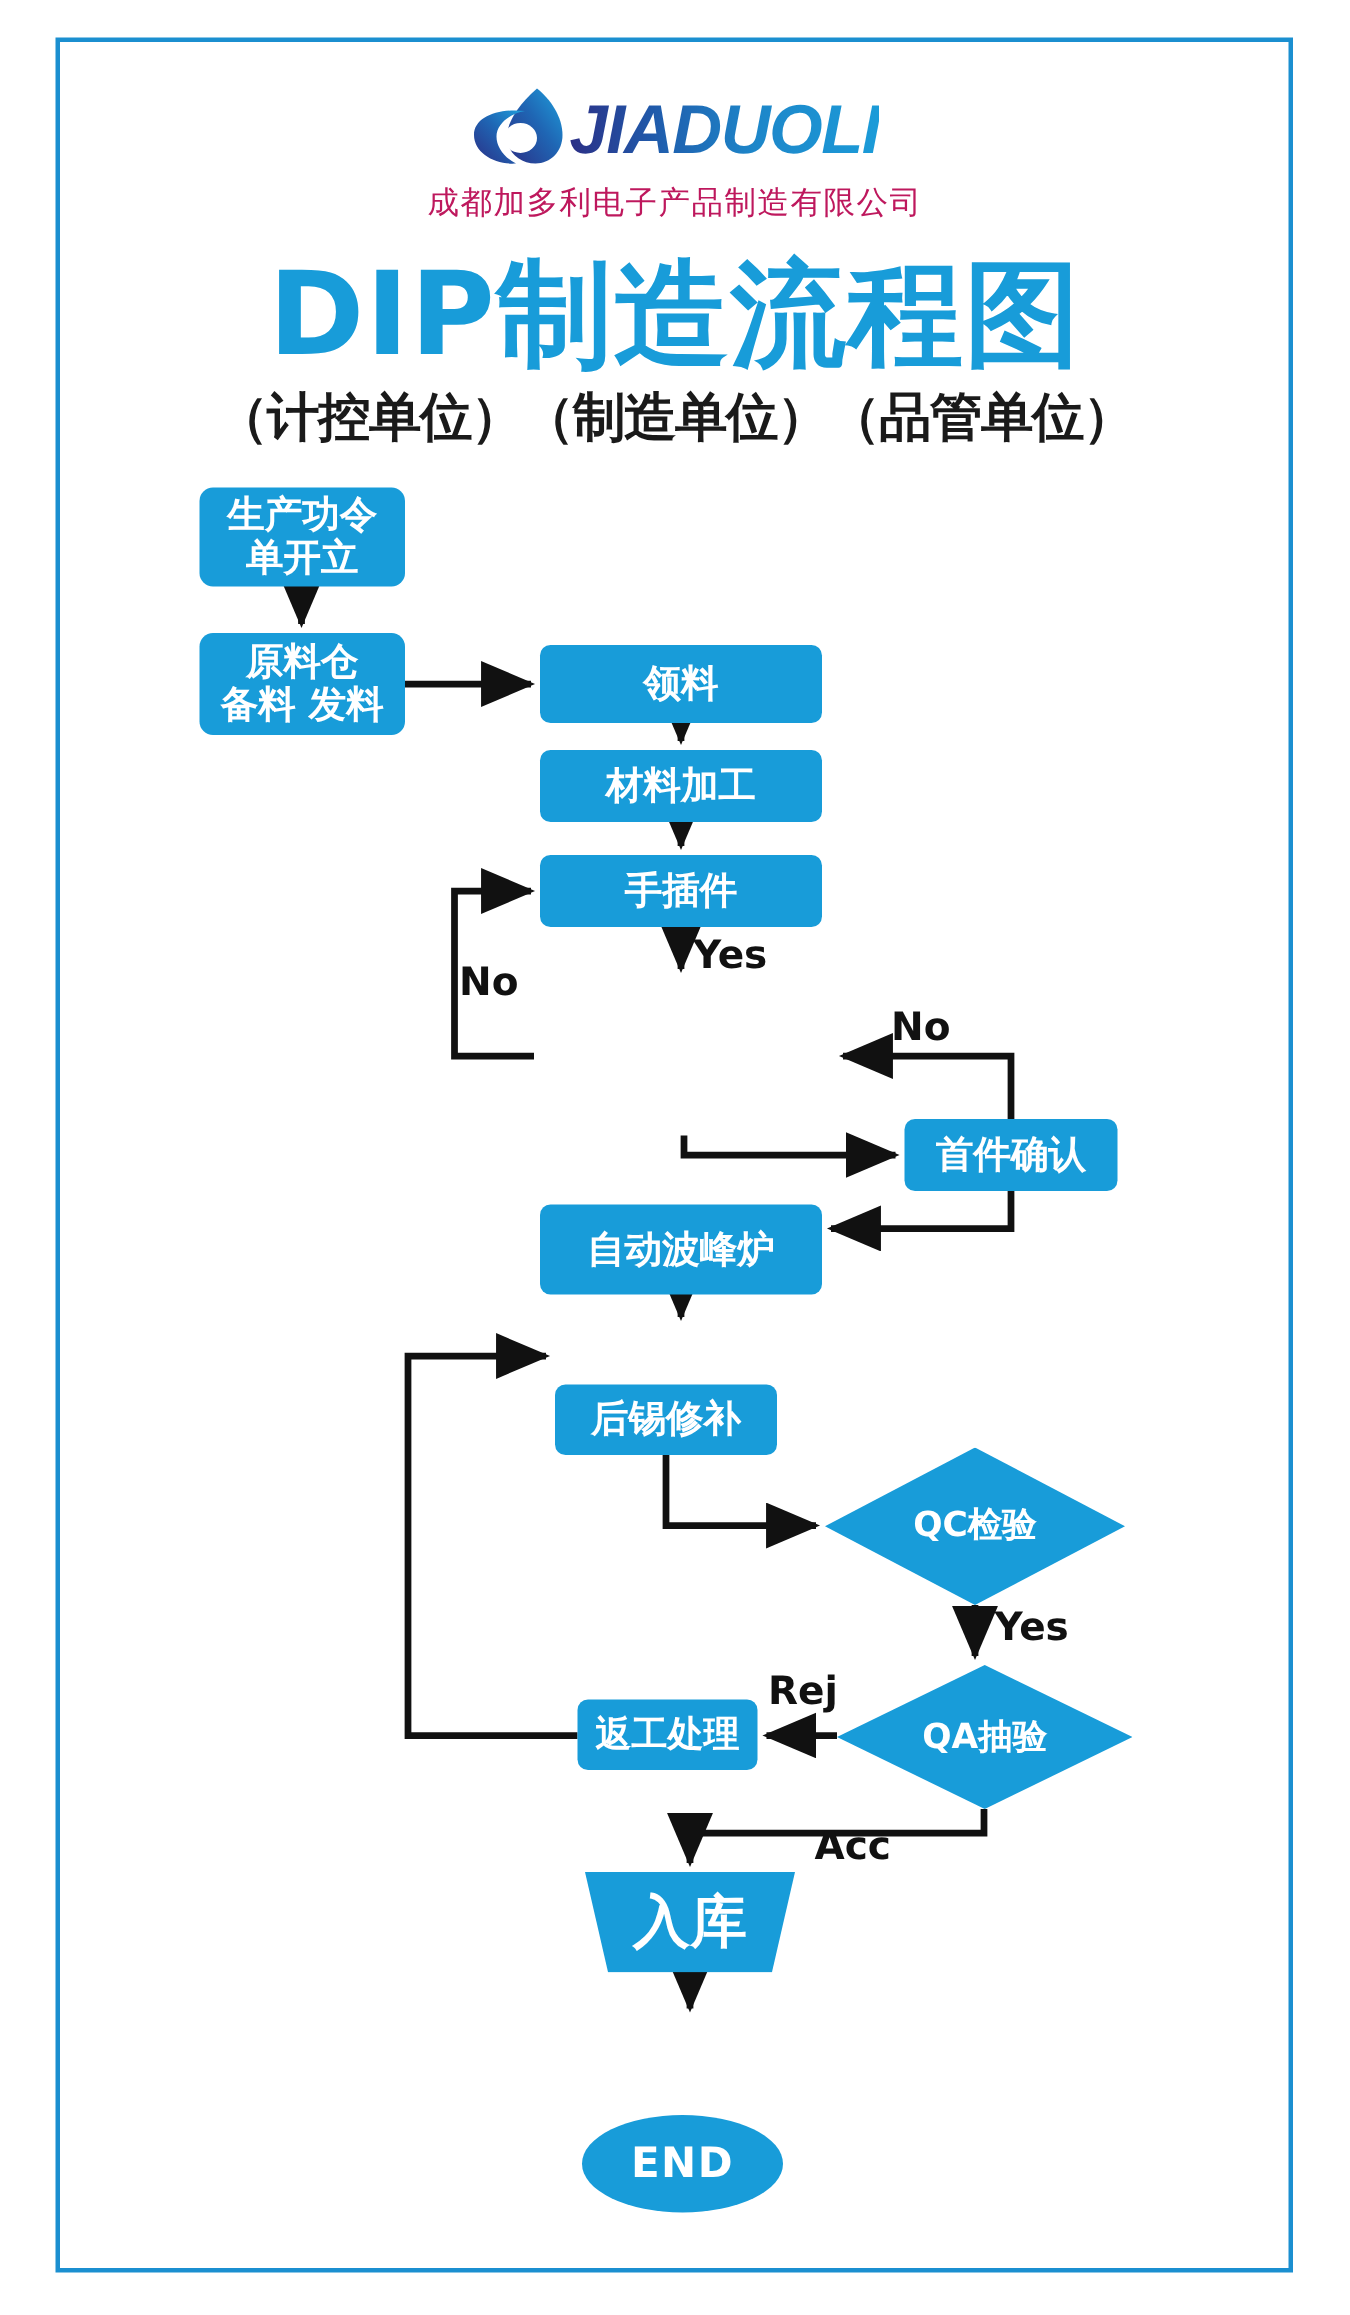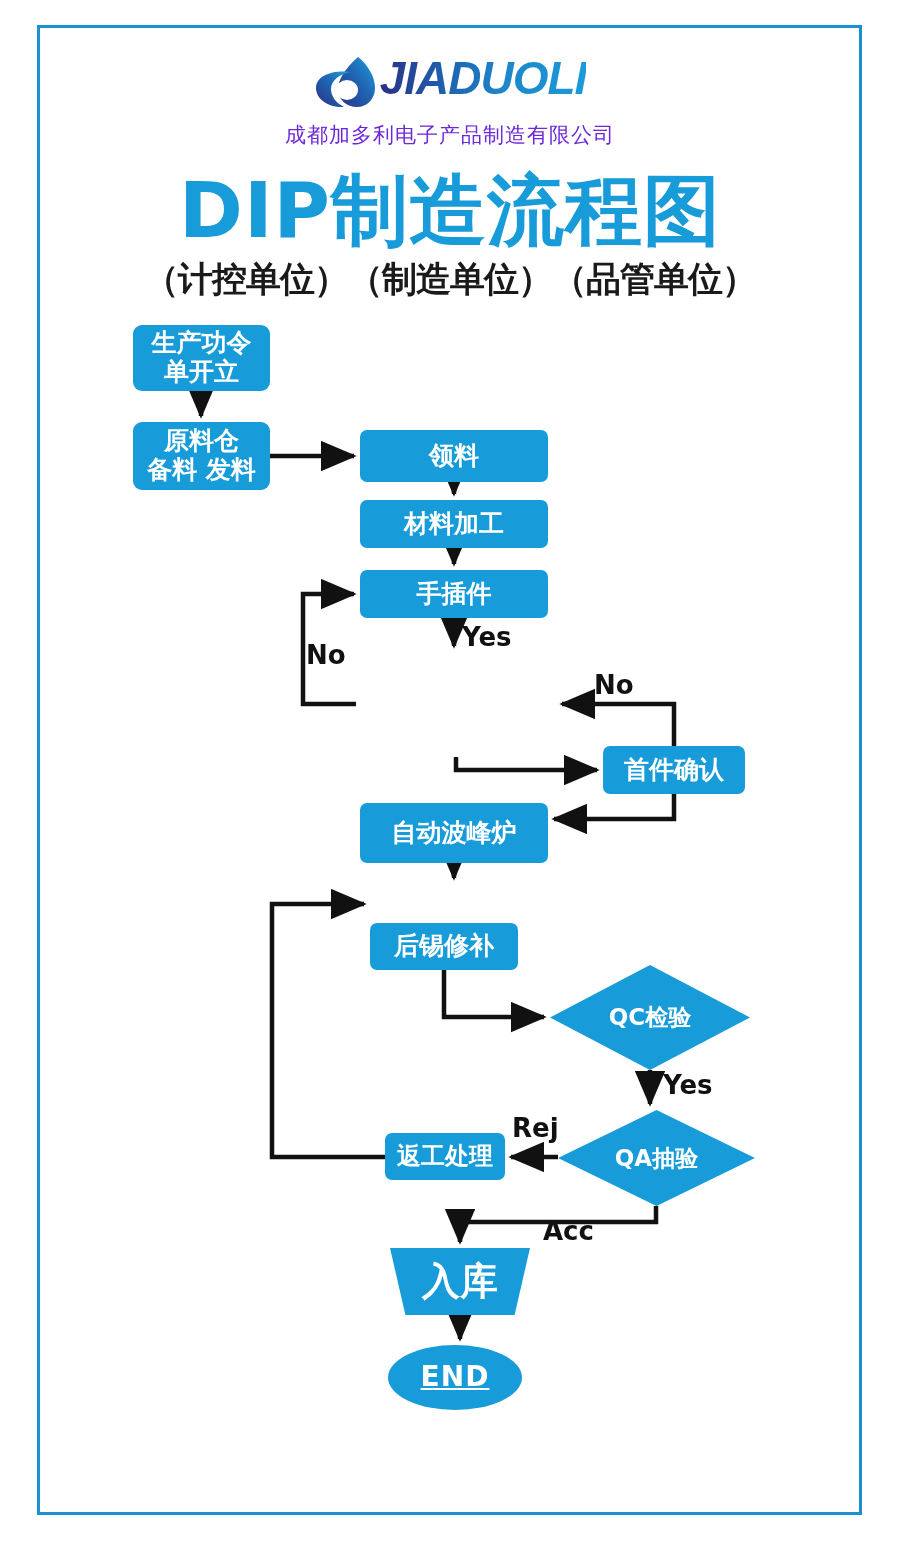--- a/index.html
+++ b/index.html
@@ -2,26 +2,26 @@
 <html><head>
 <meta charset="utf-8">
 <style>
   html,body{margin:0;padding:0;background:#ffffff;}
   body{width:900px;height:1543px;font-family:"Liberation Sans","DejaVu Sans",sans-serif;}
   #poster{position:relative;width:900px;height:1543px;background:#ffffff;overflow:hidden;}
   #frame{position:absolute;left:37px;top:25px;width:825px;height:1490px;border:3px solid #1b8fd0;box-sizing:border-box;}
 
   
   #logo-block{position:absolute;left:0;top:55px;width:900px;text-align:center;}
-  #logo-row{display:flex;justify-content:center;gap:4px;height:62px;}
+  #logo-row{display:flex;align-items:center;justify-content:center;gap:4px;height:62px;}
   #logo-mark{width:62px;height:58px;position:relative;}
   #logo-word{font-size:46px;font-weight:bold;font-style:italic;letter-spacing:-1px;
     background:linear-gradient(90deg,#2b2f86 0%,#1f5fae 30%,#1d86c9 60%,#1b9bd8 100%);
     -webkit-background-clip:text;background-clip:text;color:transparent;line-height:1;}
-  #company-name{font-size:21px;color:#6d28d9;letter-spacing:1px;margin-top:4px;
+  #company-name{font-size:21px;color:#be185d;letter-spacing:1px;margin-top:4px;
     font-family:"DejaVu Sans","Liberation Sans",sans-serif;font-weight:500;}
 
   #title{position:absolute;left:0;top:172px;width:900px;text-align:center;color:#189cd9;
     font-size:77px;font-weight:bold;letter-spacing:1px;line-height:1;
     font-family:"DejaVu Sans","Liberation Sans",sans-serif;}
   #subtitle{position:absolute;left:0;top:262px;width:900px;text-align:center;color:#1a1a1a;
     font-size:35px;font-weight:bold;letter-spacing:-1px;line-height:1;
     font-family:"DejaVu Sans","Liberation Sans",sans-serif;}
 
   
@@ -168,21 +168,21 @@
 
     <div class="node rect" style="left:385px;top:1133px;width:120px;height:47px;font-size:24px;">
       <span>返工处理</span>
     </div>
 
     <div class="node trap" style="left:390px;top:1248px;width:140px;height:67px;">
       <span class="tshape"></span>
       <span class="tlabel">入库</span>
     </div>
 
-    <div class="node ellipse" style="left:388px;top:1345px;width:134px;height:65px;text-decoration:underline;">
+    <div class="node ellipse" style="left:388px;top:1410px;width:134px;height:65px;">
       <span>END</span>
     </div>
 
     <div class="edgelabel" style="left:462px;top:622px;">Yes</div>
     <div class="edgelabel" style="left:306px;top:640px;">No</div>
     <div class="edgelabel" style="left:594px;top:670px;">No</div>
     <div class="edgelabel" style="left:663px;top:1070px;">Yes</div>
     <div class="edgelabel" style="left:512px;top:1113px;">Rej</div>
     <div class="edgelabel" style="left:543px;top:1216px;">Acc</div>
 

